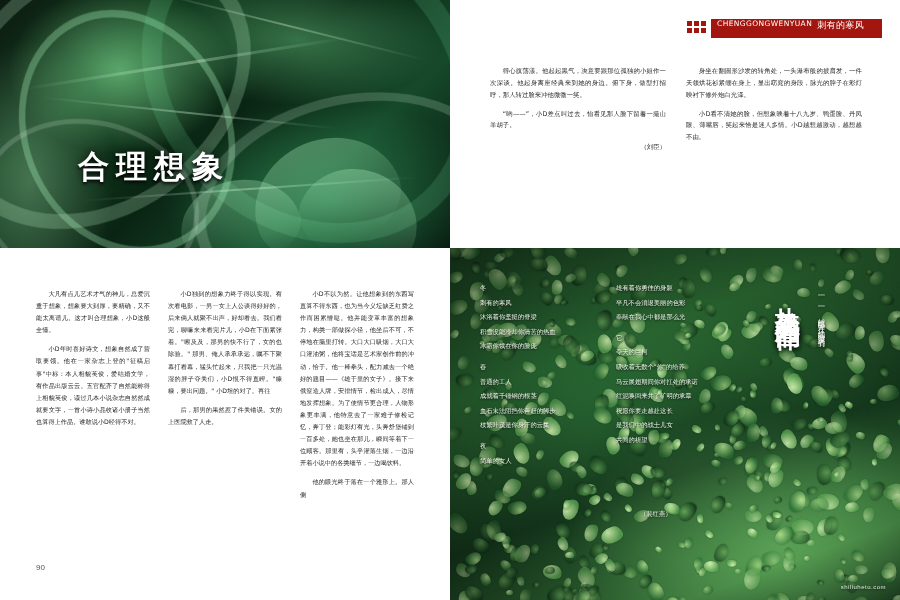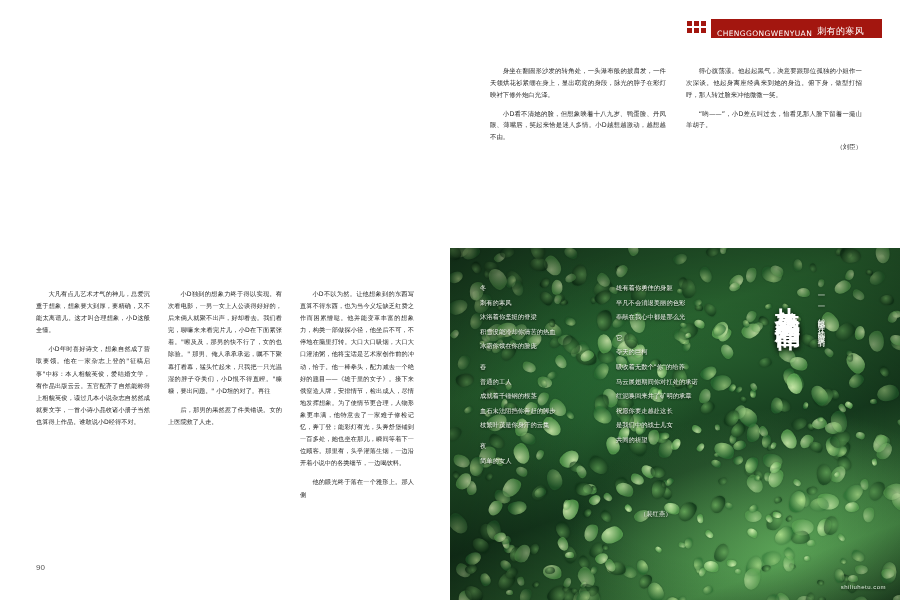--- a/index.html
+++ b/index.html
@@ -51,21 +51,21 @@
     font-family:"DejaVu Sans","Liberation Sans",sans-serif;
     font-size:31px;font-weight:bold;color:#ffffff;letter-spacing:7px;
     text-shadow:0 0 10px rgba(0,0,0,0.65),0 2px 3px rgba(0,0,0,0.8);
     white-space:nowrap;
   }
 
   
   .tr-pane{position:absolute;left:450px;top:0;width:450px;height:248px;background:#ffffff;}
   .header-bar{
     position:absolute;right:18px;top:19px;height:19px;width:197px;
-    background:#a3160f;display:flex;align-items:flex-end;
+    background:#a3160f;display:flex;align-items:flex-start;
   }
   .header-swatch{width:26px;height:19px;background:#ffffff;position:relative;}
   .header-swatch i{position:absolute;background:#a3160f;width:5px;height:5px;}
   .header-text{
     color:#ffffff;font-size:7.5px;letter-spacing:.4px;padding-left:6px;white-space:nowrap;
   }
   .tr-cols{
     position:absolute;left:40px;top:66px;width:392px;height:140px;
     display:flex;gap:20px;
   }
@@ -132,45 +132,60 @@
     position:absolute;right:14px;bottom:10px;font-size:6px;color:#dfeedd;
     letter-spacing:.5px;text-shadow:0 1px 2px rgba(0,0,0,.7);
     font-family:"Liberation Sans",sans-serif;
   }
 </style>
 </head>
 <body>
 
 <div class="page">
 
+  <div class="art-tl">
+    <div class="swirl s1"></div>
+    <div class="swirl s2"></div>
+    <div class="swirl s3"></div>
+    <div class="swirl s4"></div>
+    <div class="swirl s5"></div>
+    <div class="ribbon r1"></div>
+    <div class="ribbon r2"></div>
+    <div class="ribbon r3"></div>
+    <div class="ribbon r4"></div>
+    <div class="blade b1"></div>
+    <div class="blade b2"></div>
+    <div class="blade b3"></div>
+    <div class="art-title">合理想象</div>
+  </div>
 
   <div class="tr-pane">
 
     <div class="header-bar">
       <div class="header-swatch">
         <i style="left:2px;top:2px"></i>
           <i style="left:9px;top:2px"></i>
           <i style="left:16px;top:2px"></i>
         <i style="left:2px;top:9px"></i>
           <i style="left:9px;top:9px"></i>
           <i style="left:16px;top:9px"></i>
       </div>
       <div class="header-text">CHENGGONGWENYUAN</div>
       <div class="header-text" style="padding-left:5px;font-size:9px;">刺有的寒风</div>
     </div>
 
     <div class="tr-cols">
       <div class="tr-col">
-        <p>身坐在翻圆形沙发的转角处，一头瀑布般的披肩发，一件天领烘花衫紧绷在身上，显出窈窕的身段，脉光的脖子在彩灯映衬下修外炮白光泽。</p>
-        <p>小D看不清她的脸，但想象映着十八九岁、鸭蛋脸、丹凤眼、薄嘴唇，笑起来恰是迷人多情。小D越想越激动，越想越不由。</p>
-      </div>
-      <div class="tr-col">
         <p>得心旗荡漾。他起起黑气，决意要跟那位孤独的小姐作一次深谈。他起身离座经典来到她的身边。俯下身，做型打招呼，那人转过脸来冲他微微一笑。</p>
         <p>“哟——”，小D差点叫过去，怡看见那人脸下留着一撮山羊胡子。</p>
         <div class="sig">（刘臣）</div>
+      </div>
+      <div class="tr-col">
+        <p>身坐在翻圆形沙发的转角处，一头瀑布般的披肩发，一件天领烘花衫紧绷在身上，显出窈窕的身段，脉光的脖子在彩灯映衬下修外炮白光泽。</p>
+        <p>小D看不清她的脸，但想象映着十八九岁、鸭蛋脸、丹凤眼、薄嘴唇，笑起来恰是迷人多情。小D越想越激动，越想越不由。</p>
       </div>
     </div>
   </div>
 
   <div class="bl-pane">
     <div class="bl-cols">
       <div class="bl-col">
         <p>大凡有点儿艺术才气的神儿，总爱沉重于想象，想象要大到厚，要精确，又不能太离谱儿。这才叫合理想象，小D这般全懂。</p>
         <p>小D年时喜好诗文，想象自然成了营取要领。他在一家杂志上登的"征稿启事"中标：本人相貌英俊，爱结婚文学，有作品出版云云。五官配齐了自然能称得上相貌英俊，读过几本小说杂志自然然成就要文字，一首小诗小品收诸小册子当然也算得上作品。谁敢说小D经得不对。</p>
       </div>

